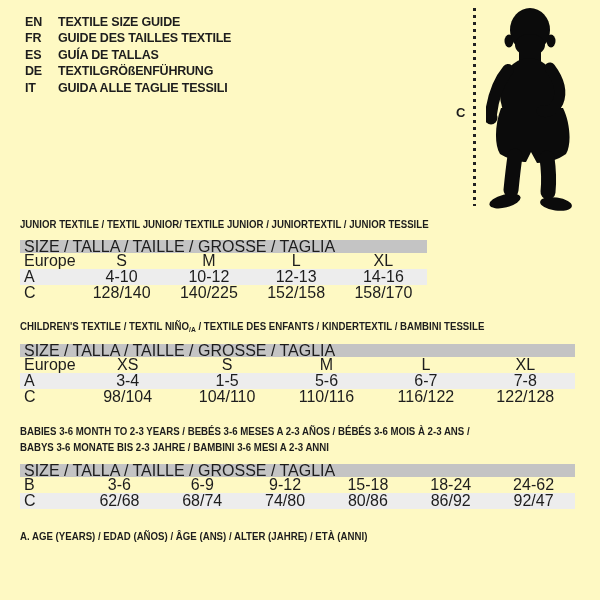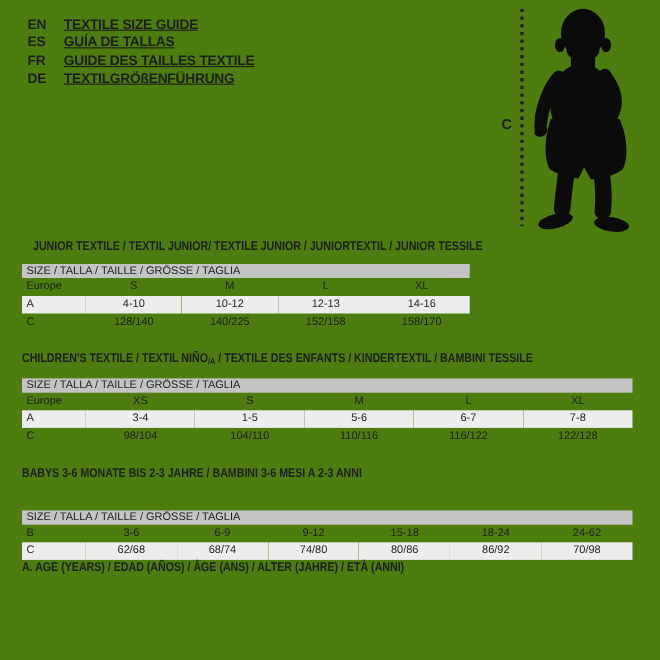--- a/index.html
+++ b/index.html
@@ -1,76 +1,80 @@
 <!DOCTYPE html>
 <html><head>
 <meta charset="utf-8">
 <style>
   * { margin:0; padding:0; box-sizing:border-box; }
   html,body { width:600px; height:600px; background:#ffffff; overflow:hidden;
               font-family:"Liberation Sans", sans-serif; color:#1d1d1d; }
   .abs { position:absolute; }
-  #stage { position:relative; width:600px; height:600px; background:#4d7c0f; }
+  #stage { position:relative; width:600px; height:600px; background:#fef9c3; }
 
   
   #lang-block { left:25px; top:14px; font-weight:bold; font-size:12.5px; letter-spacing:-0.2px; }
   .lang-row { display:flex; height:16.4px; line-height:16.4px; }
   .lang-code { width:33px; }
-  .lang-label { white-space:nowrap;text-decoration:underline; }
+  .lang-label { white-space:nowrap; }
 
   
   #height-line { left:472px; top:8px; }
   #height-label { left:456px; top:105px; font-weight:bold; font-size:13px; }
   #baby-figure { left:486px; top:4px; }
 
   
   .sec-title { font-weight:bold; font-size:11.5px; line-height:15.5px; white-space:nowrap; }
   .cond { display:inline-block; transform:scaleX(0.84); transform-origin:0 0; white-space:nowrap; }
   .sub { font-size:8px; vertical-align:-2px; }
 
   
-  table { border-collapse:collapse; table-layout:fixed; width:100%; font-size:10px; color:#1d1d1d; }
+  table { border-collapse:collapse; table-layout:fixed; width:100%; font-size:16px; color:#1d1d1d; }
   tr.bar td { background:#c4c4c4; height:13px; line-height:13px; text-align:left;
               padding:0 0 0 4px; white-space:nowrap; overflow:hidden; }
   td { height:16px; line-height:16px; text-align:center; padding:0; white-space:nowrap; overflow:hidden; }
   td.rowlabel { text-align:left; padding-left:4px; }
   tr.shaded td { background:#ededed; }
 
-  #junior-title   { left:20px; top:217px;margin-left:10px; }
+  #junior-title   { left:20px; top:217px; }
   #junior-table   { left:20px; top:240px; width:407px; }
   #children-title { left:20px; top:319px; }
   #children-table { left:20px; top:344px; width:555px; }
   #babies-title   { left:20px; top:424px; }
   #babies-table   { left:20px; top:464px; width:555px; }
 
   
-  #legend { left:20px; top:508px; font-weight:bold; font-size:11.5px; }
+  #legend { left:20px; top:528px; font-weight:bold; font-size:11.5px; }
   .legend-line { height:17px; line-height:17px; white-space:nowrap; }
 </style>
 </head>
 <body>
 
 <div id="stage">
 
   <div id="lang-block" class="abs">
     <div class="lang-row">
       <span class="lang-code">EN</span>
       <span class="lang-label">TEXTILE SIZE GUIDE</span>
     </div>
     <div class="lang-row">
+      <span class="lang-code">FR</span>
+      <span class="lang-label">GUIDE DES TAILLES TEXTILE</span>
+    </div>
+    <div class="lang-row">
       <span class="lang-code">ES</span>
       <span class="lang-label">GUÍA DE TALLAS</span>
     </div>
     <div class="lang-row">
-      <span class="lang-code">FR</span>
-      <span class="lang-label">GUIDE DES TAILLES TEXTILE</span>
-    </div>
-    <div class="lang-row">
       <span class="lang-code">DE</span>
       <span class="lang-label">TEXTILGRÖßENFÜHRUNG</span>
+    </div>
+    <div class="lang-row">
+      <span class="lang-code">IT</span>
+      <span class="lang-label">GUIDA ALLE TAGLIE TESSILI</span>
     </div>
   </div>
 
   <svg id="height-line" class="abs" width="5" height="198">
     <line x1="2.5" y1="0" x2="2.5" y2="198" stroke="#222" stroke-width="3" stroke-dasharray="3 4"></line>
   </svg>
   <div id="height-label" class="abs">C</div>
 
   <svg id="baby-figure" class="abs" width="112" height="208" viewBox="0 0 112 208">
     <g fill="#0b0b0b" stroke="none">
@@ -169,20 +173,21 @@
       <td>98/104</td>
       <td>104/110</td>
       <td>110/116</td>
       <td>116/122</td>
       <td>122/128</td>
     </tr>
   </tbody>
     </table>
 
   <div id="babies-title" class="abs sec-title">
+    <div><span class="cond">BABIES 3-6 MONTH TO 2-3 YEARS / BEBÉS 3-6 MESES A 2-3 AÑOS / BÉBÉS 3-6 MOIS À 2-3 ANS /</span></div>
     <div><span class="cond">BABYS 3-6 MONATE BIS 2-3 JAHRE / BAMBINI 3-6 MESI A 2-3 ANNI</span></div>
   </div>
   <table id="babies-table" class="abs">
     <colgroup>
         <col style="width:58px">
         <col>
         <col>
         <col>
         <col>
         <col>
@@ -201,21 +206,21 @@
       <td>18-24</td>
       <td>24-62</td>
     </tr>
     <tr class="shaded">
       <td class="rowlabel">C</td>
       <td>62/68</td>
       <td>68/74</td>
       <td>74/80</td>
       <td>80/86</td>
       <td>86/92</td>
-      <td>70/98</td>
+      <td>92/47</td>
     </tr>
   </tbody>
     </table>
 
   <div id="legend" class="abs">
     <div class="legend-line">
       <span class="cond">A. AGE (YEARS) / EDAD (AÑOS) / ÂGE (ANS) / ALTER (JAHRE) / ETÀ (ANNI)</span>
     </div>
   </div>
 

